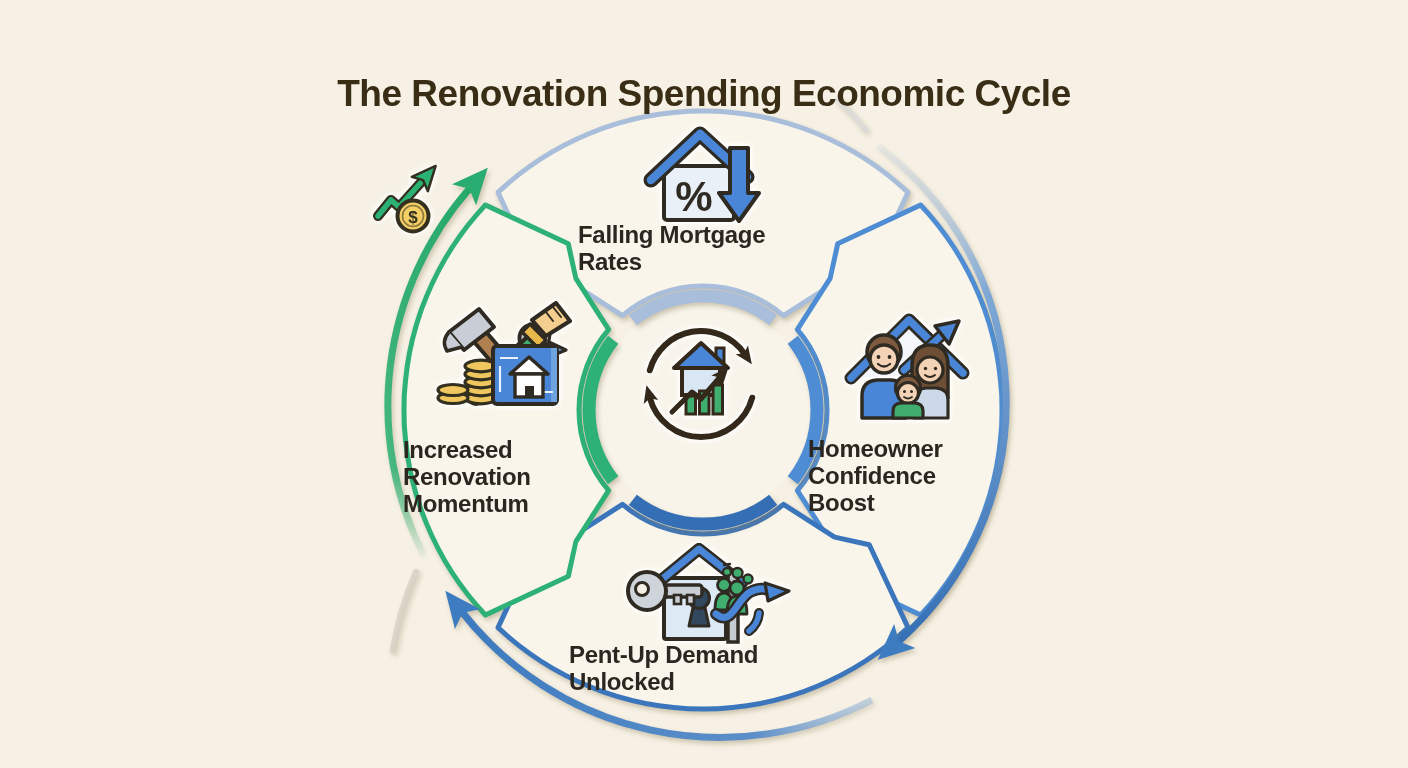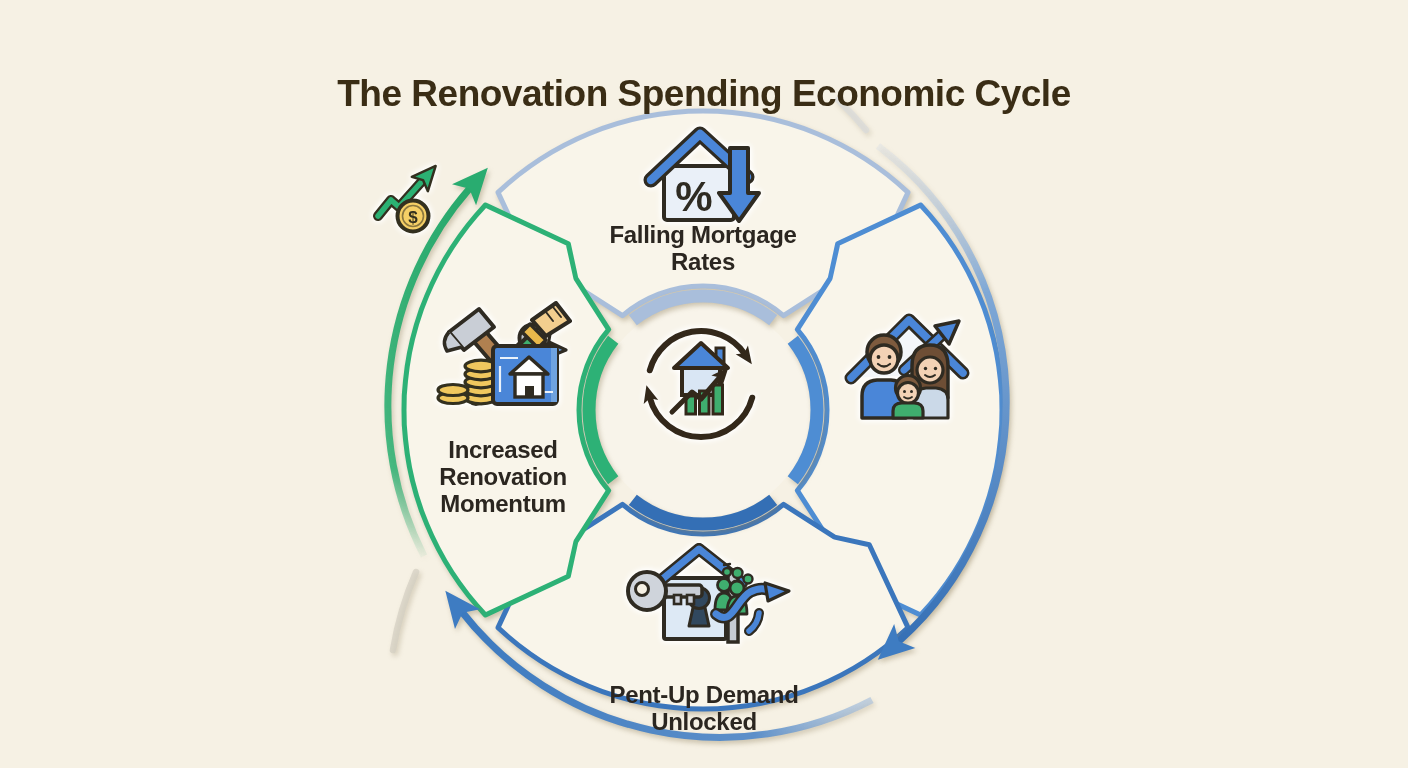--- a/index.html
+++ b/index.html
@@ -10,26 +10,26 @@
   }
   .scene{position:absolute;left:0;top:0;}
   .page-title{
     position:absolute; left:50%; top:38px; transform:translateX(-50%);
     font-size:37px; font-weight:700; color:#3A2D15; letter-spacing:-0.5px;
     white-space:nowrap;
     margin-top:35px;
   }
   .label{
     position:absolute; transform:translateX(-50%);
-    text-align:center; font-weight:700; color:#2B2620;
+    font-weight:700; color:#2B2620;
     font-size:24px; line-height:1.12; letter-spacing:-0.3px;
   }
   .label-falling   {left:703px; top:222px; width:250px;}
   .label-homeowner {left:908px; top:436px; width:200px;}
-  .label-pentup    {left:704px; top:642px; width:270px;margin-top:40px;}
+  .label-pentup    {left:704px; top:642px; width:270px;}
   .label-increased {left:503px; top:437px; width:200px;}
   .label-momentum  {left:702px; top:431px; width:190px;}
   .shadowed{filter:drop-shadow(2px 3px 2.5px rgba(140,125,90,0.40));}
   .halo{filter:drop-shadow(0 0 3px rgba(255,255,255,0.95)) drop-shadow(0 0 2px rgba(255,255,255,0.9));}
 </style>
 </head>
 <body>
 
 <div class="canvas">
 
@@ -231,16 +231,17 @@
       <rect x="686" y="396" width="9.5" height="18"></rect>
       <rect x="699.5" y="391" width="9.5" height="23"></rect>
       <rect x="713" y="385" width="9.5" height="29"></rect>
     </g>
     <path d="M 672,412 L 692,392 L 701,399 L 720,377" fill="none" stroke="#33281A" stroke-width="5" stroke-linecap="round" stroke-linejoin="round" marker-end="url(#mDark)"></path>
   </g>
 </svg>
 
 <div class="page-title">The Renovation Spending Economic Cycle</div>
 <div class="label label-falling">Falling Mortgage Rates</div>
+<div class="label label-homeowner">Homeowner Confidence Boost</div>
 <div class="label label-pentup">Pent-Up Demand Unlocked</div>
 <div class="label label-increased">Increased Renovation Momentum</div>
 
 </div>
 
 </body></html>

